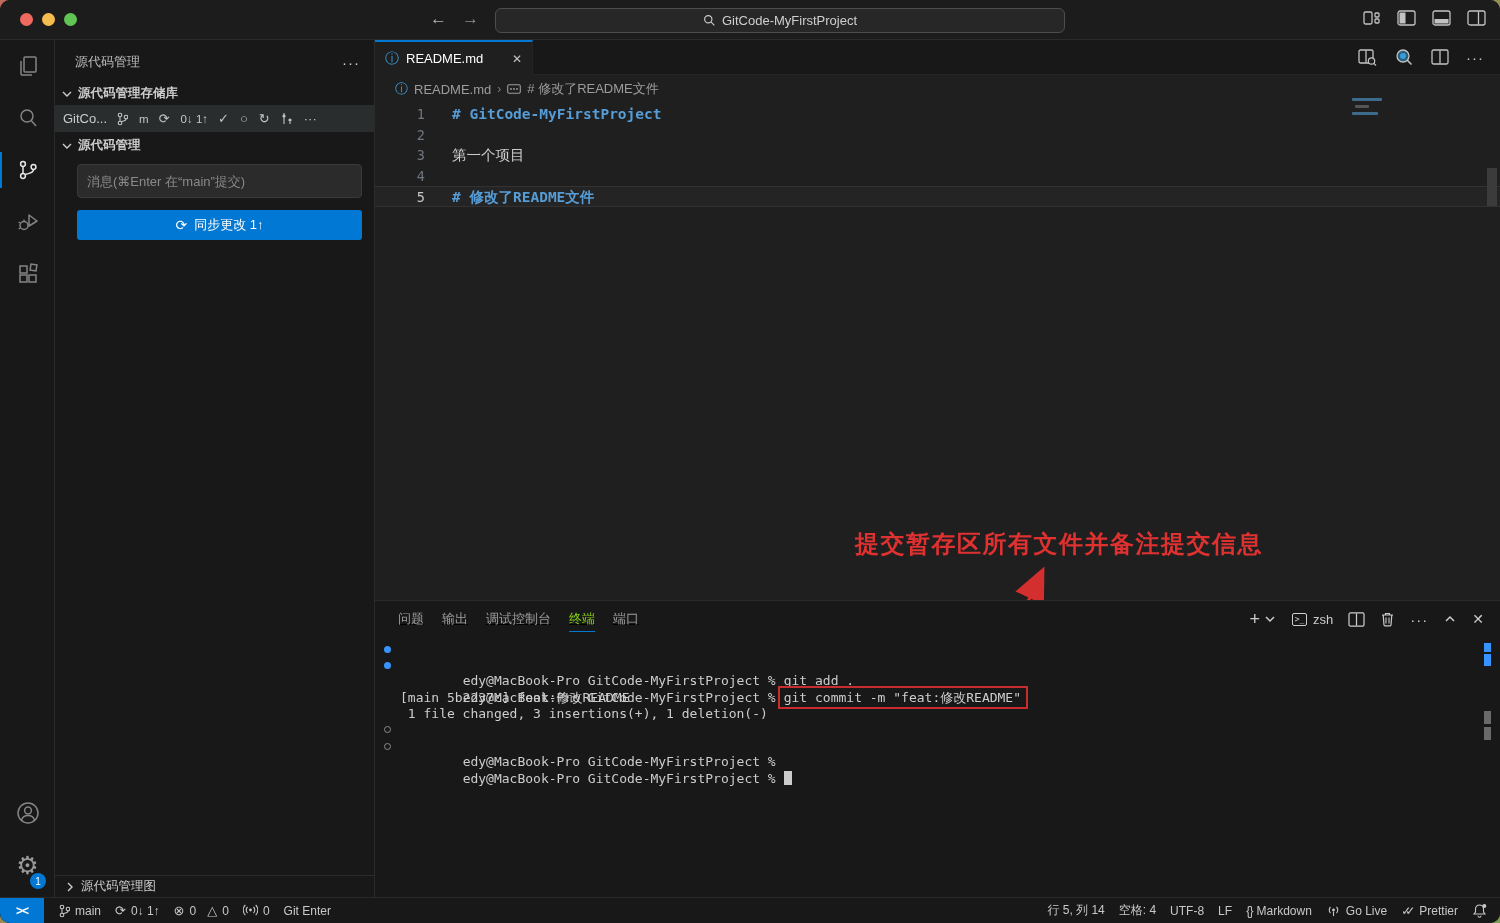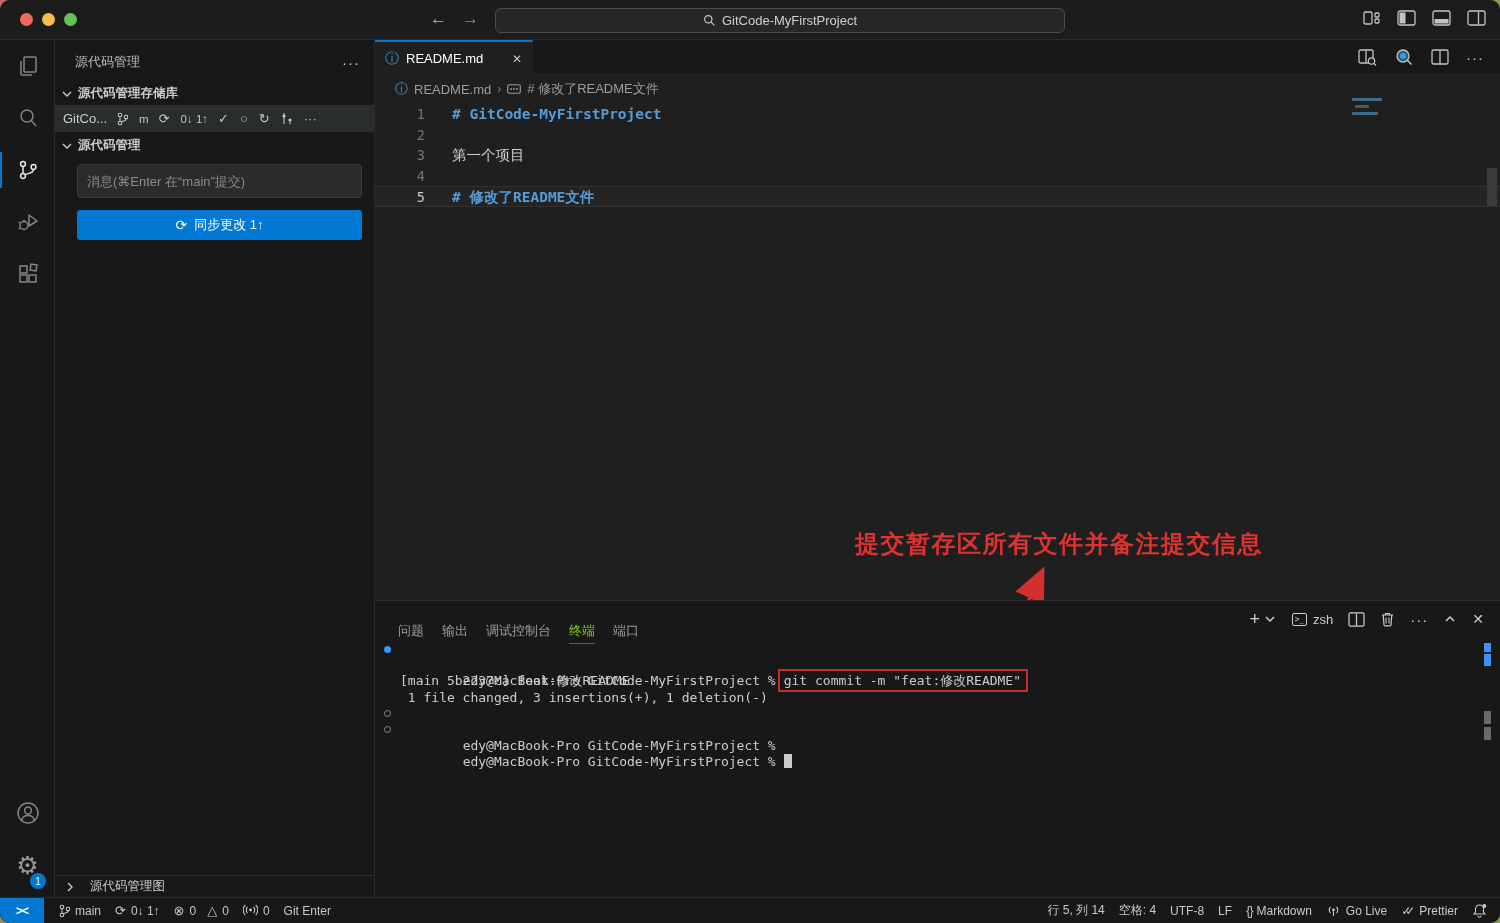--- a/index.html
+++ b/index.html
@@ -37,21 +37,21 @@
   .chev { width:14px; height:14px; flex:0 0 14px; }
   .repo-row { display:flex; align-items:center; height:27px; background:#2a2d2e; padding:0 8px 0 8px; color:#cccccc; font-size:13px; gap:10px; }
   .repo-acts { display:flex; align-items:center; gap:11px; color:#c5c5c5; font-size:11.5px; white-space:nowrap; }
   .repo-acts .glyph { font-size:13px; }
   .msg-input { display:block; width:285px; margin:7px 0 0 22px; height:29px; background:#2b2b2b; border:1px solid #3a3a3a; border-radius:4px;
                color:#cccccc; font-size:13px; padding:16px 9px; font-family:"Liberation Sans",sans-serif; }
   .msg-input::placeholder { color:#8a8a8a; }
   .sync-btn { display:flex; align-items:center; justify-content:center; gap:7px; width:285px; margin:12px 0 0 22px; height:30px;
               background:#0078d4; border:none; border-radius:3px; color:#ffffff; font-size:13px; cursor:pointer; }
   .sb-bottom { position:absolute; left:0; right:0; bottom:0; height:22px; border-top:1px solid #2b2b2b; display:flex; align-items:center;
-               gap:13px; padding-left:8px; color:#cccccc; font-size:12.5px; }
+               gap:4px; padding-left:8px; color:#cccccc; font-size:12.5px; }
 
   
   .editor-area { position:absolute; left:375px; top:40px; width:1125px; height:560px; background:#1f1f1f; }
   .tabbar { position:absolute; left:0; top:0; right:0; height:35px; background:#181818; border-bottom:1px solid #252525; }
   .tab { position:absolute; left:0; top:0; width:158px; height:35px; background:#1f1f1f; border-top:2px solid #0078d4;
          border-right:1px solid #252525; display:flex; align-items:center; gap:7px; padding:0 10px; color:#ffffff; font-size:13px; }
   .info-glyph { color:#3b9cd6; font-size:14px; }
   .tab-close { margin-left:auto; color:#c5c5c5; font-size:12px; }
   .ed-icons { position:absolute; right:16px; top:8px; display:flex; gap:17px; align-items:center; }
   .breadcrumb { position:absolute; left:0; top:36px; right:0; height:26px; display:flex; align-items:center; gap:6px;
@@ -65,21 +65,21 @@
   .code-line.current { background:rgba(255,255,255,0.025); border-top:1px solid #323232; border-bottom:1px solid #323232; }
   .code-line.current .ln { color:#c6c6c6; }
   .minimap { position:absolute; left:977px; top:58px; width:40px; height:70px; }
   .mm-bar { position:absolute; height:3px; border-radius:1px; }
   .ed-scrollbar { position:absolute; right:3px; top:128px; width:10px; height:38px; background:#3b3b3b; }
   .annotation { position:absolute; left:480px; top:488px; color:#e03131; font-size:24px; font-weight:600; letter-spacing:1.5px; white-space:nowrap; }
   .arrow-svg { position:absolute; left:565px; top:508px; overflow:visible; }
 
   
   .panel { position:absolute; left:375px; top:600px; width:1125px; height:297px; background:#181818; border-top:1px solid #2b2b2b; }
-  .panel-tabs { position:absolute; left:0; top:12px; right:0; height:36px; display:flex; align-items:center; padding-left:14px; }
+  .panel-tabs { position:absolute; left:0; top:0; right:0; height:36px; display:flex; align-items:center; padding-left:14px;text-decoration:underline; }
   .p-tab { padding:0 9px; color:#9d9d9d; font-size:13px; height:36px; line-height:36px; position:relative; }
   .p-tab.active { color:#84cc16; }
   .p-tab.active::after { content:""; position:absolute; left:9px; right:9px; bottom:5px; height:1.5px; background:#0078d4; }
   .p-controls { position:absolute; right:16px; top:0; height:36px; display:flex; align-items:center; gap:15px; color:#cccccc; }
   .zsh-chip { display:flex; align-items:center; gap:6px; font-size:13px; color:#cccccc; }
   .term-frame { width:15px; height:13px; border:1.2px solid #cccccc; border-radius:2px; font-size:8px; line-height:11px; text-align:center;
                 color:#cccccc; font-family:"DejaVu Sans Mono",monospace; }
   .plus-glyph { font-size:18px; font-weight:300; }
   .x-glyph { font-size:14px; }
   .dots-glyph { font-size:15px; letter-spacing:1px; }
@@ -367,20 +367,24 @@
         </svg>
       <span class="dots-glyph">···</span>
       <svg class="chev" width="13" height="13" viewBox="0 0 14 14">
           <polyline points="3,9 7,5 11,9" fill="none" stroke="#cccccc" stroke-width="1.5"></polyline>
         </svg>
       <span class="x-glyph">✕</span>
     </div>
     <div class="terminal">
       <div class="t-line">
         <span class="t-bullet filled"></span>
+        <span>edy@MacBook-Pro GitCode-MyFirstProject %</span><span class="t-cmd">git add .</span>
+      </div>
+      <div class="t-line">
+        <span class="t-bullet filled"></span>
         <span>edy@MacBook-Pro GitCode-MyFirstProject %</span><span class="t-cmd cmd-box">git commit -m "feat:修改README"</span>
       </div>
       <div class="t-line"><span></span></div>
       <div class="t-line"><span>[main 5b2237c] feat:修改README</span></div>
       <div class="t-line"><span> 1 file changed, 3 insertions(+), 1 deletion(-)</span></div>
       <div class="t-line">
         <span class="t-bullet hollow"></span>
         <span>edy@MacBook-Pro GitCode-MyFirstProject %</span>
       </div>
       <div class="t-line">

